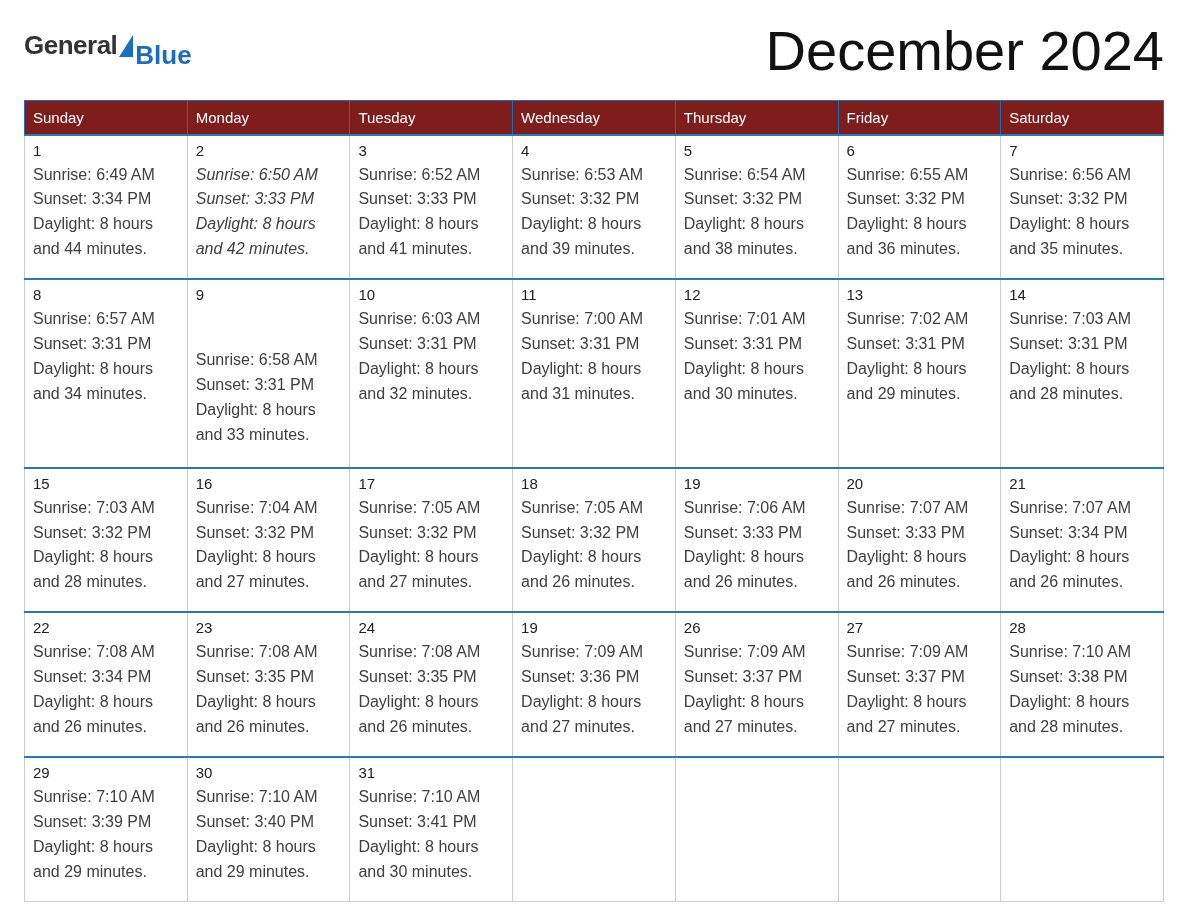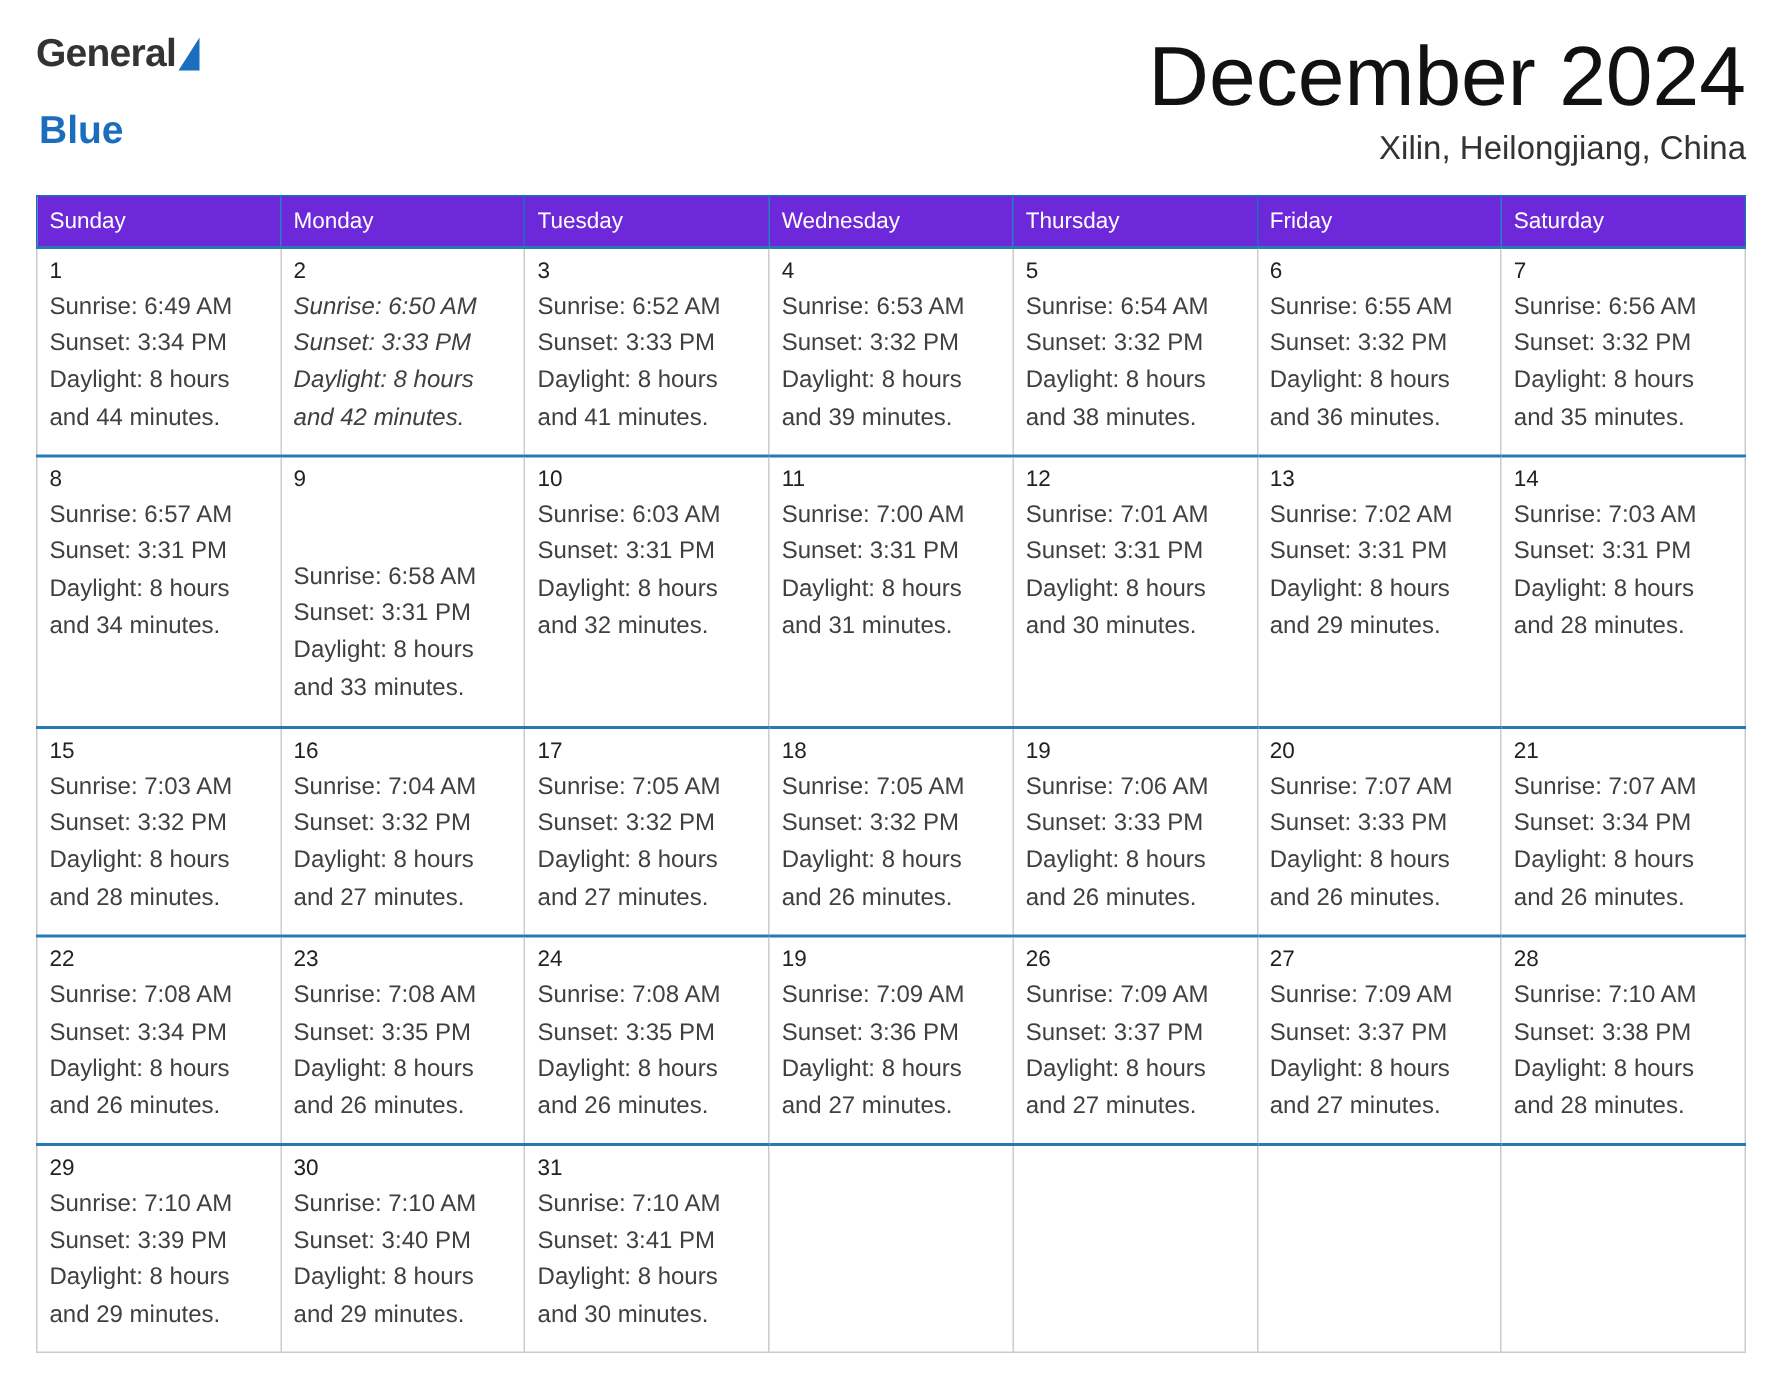--- a/index.html
+++ b/index.html
@@ -20,22 +20,22 @@
       flex-direction: column;
     }
     .header {
       display: flex;
       justify-content: space-between;
       align-items: flex-start;
       margin-bottom: 18px;
     }
     .logo {
       display: flex;
-      flex-direction: column;
-      align-items: flex-start;
+      flex-direction: row;
+      align-items: center;
     }
     .logo-top {
       display: flex;
       align-items: center;
     }
     .logo-text-general {
       font-size: 26px;
       font-weight: bold;
       color: #333;
       letter-spacing: -0.5px;
@@ -68,21 +68,21 @@
       font-size: 22px;
       color: #333;
       margin-top: 4px;
     }
     .calendar-table {
       width: 100%;
       border-collapse: collapse;
       flex: 1;
     }
     .calendar-table th {
-      background-color: #6d28d9;
+      background-color: #7f1d1d;
       color: #ffffff;
       font-weight: normal;
       font-size: 15px;
       padding: 8px 8px;
       text-align: left;
       border: 1px solid #1a6ebd;
     }
     .calendar-table td {
       vertical-align: top;
       border: 1px solid #ccc;
@@ -118,21 +118,20 @@
   <div class="header">
     <div class="logo">
       <div class="logo-top">
         <span class="logo-text-general">General</span>
         <div class="logo-triangle"></div>
       </div>
       <span class="logo-text-blue">Blue</span>
     </div>
     <div class="title-section">
       <div class="calendar-title">December 2024</div>
-      <div class="calendar-subtitle">Xilin, Heilongjiang, China</div>
     </div>
   </div>
 
   <table class="calendar-table">
     <thead>
       <tr>
 
       <th>Sunday</th>
           <th>Monday</th>
           <th>Tuesday</th>

